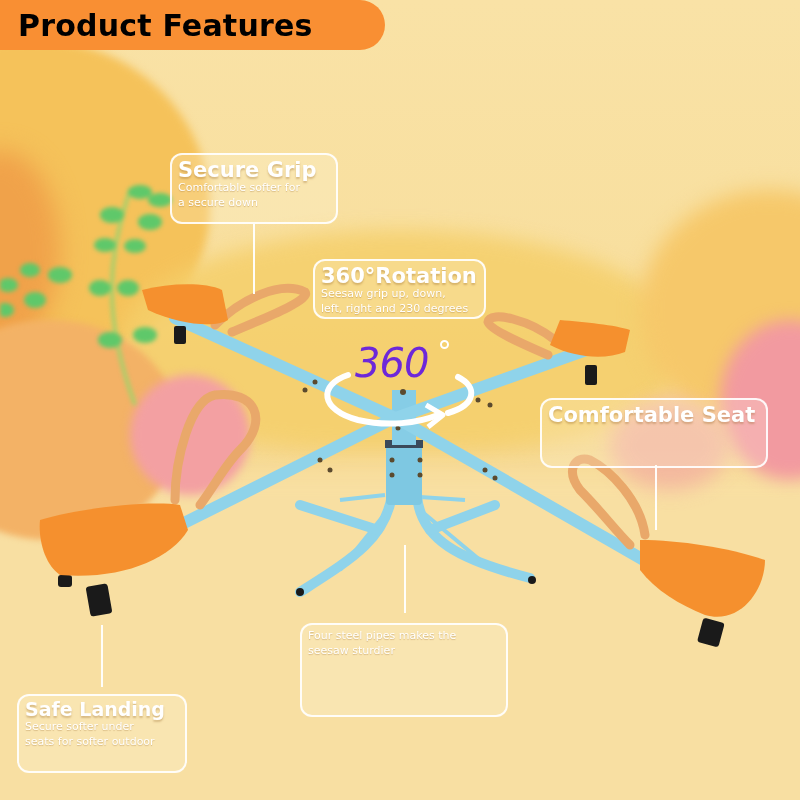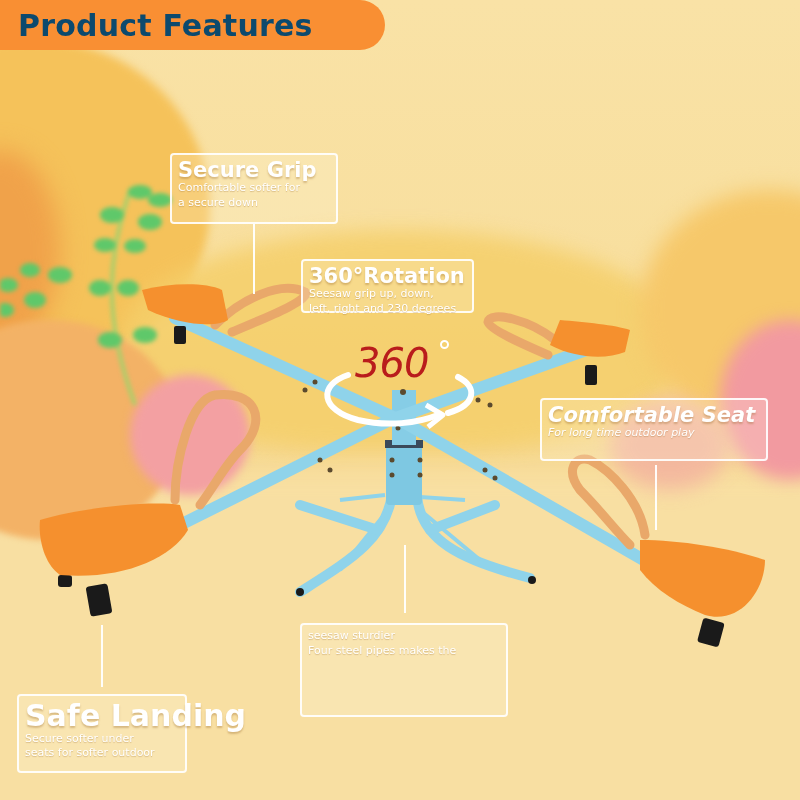--- a/index.html
+++ b/index.html
@@ -16,44 +16,44 @@
   .ball-left { left: -80px; top: 320px; width: 260px; height: 220px; background: #f3b266; filter: blur(3px); }
   .ball-pink-left { left: 130px; top: 375px; width: 120px; height: 120px; background: #f3a0a2; filter: blur(5px); }
   .ball-pink-right { left: 720px; top: 320px; width: 140px; height: 160px; background: #f29aa0; filter: blur(8px); }
   .ball-pink-right2 { left: 610px; top: 400px; width: 120px; height: 90px; background: #f3b0a0; filter: blur(10px); opacity: .8; }
   .floor { left: -100px; top: 470px; width: 1000px; height: 420px; background: #f8dfa2; border-radius: 0; filter: blur(12px); }
 
   .plant { position: absolute; left: 0; top: 170px; width: 200px; height: 240px; filter: blur(2px); }
 
   .banner { position: absolute; left: 0; top: 0; width: 385px; height: 50px;
     background: #f98f33; border-radius: 0 25px 25px 0; display: flex; align-items: center; padding-left: 18px; }
-  .banner-title { color: #0c4a6e; font-family: "DejaVu Sans", sans-serif; font-weight: bold; font-size: 30px; letter-spacing: 0.2px; }
+  .banner-title { color: #000000; font-family: "DejaVu Sans", sans-serif; font-weight: bold; font-size: 30px; letter-spacing: 0.2px; }
 
   .seesaw { position: absolute; left: 0; top: 0; width: 800px; height: 800px; }
 
-  .callout { position: absolute; border: 2px solid rgba(255,255,255,.9); border-radius: 4px;
+  .callout { position: absolute; border: 2px solid rgba(255,255,255,.9); border-radius: 12px;
     background: rgba(255,250,230,.22); padding: 4px 6px 12px 6px; color: #fff; }
   .callout-title { font-family: "DejaVu Sans", sans-serif; font-weight: bold; color: #fff; white-space: nowrap;
     text-shadow: 0 2px 2px rgba(150,100,40,.35); line-height: 1.05; }
   .callout-desc { font-family: "DejaVu Sans", sans-serif; color: #fff; font-size: 11px; line-height: 1.35;
     text-shadow: 0 1px 1px rgba(150,100,40,.35); }
   .leader { position: absolute; width: 2px; background: rgba(255,255,255,.95); }
 
   #c-grip { left: 170px; top: 153px; width: 168px; height: 71px; }
   #c-grip .callout-title { font-size: 21px; }
-  #c-rot { left: 301px; top: 259px; width: 173px; height: 54px; }
+  #c-rot { left: 313px; top: 259px; width: 173px; height: 60px; }
   #c-rot .callout-title { font-size: 21px; }
-  #c-seat { left: 540px; top: 398px; width: 228px; height: 63px; font-style: italic; }
+  #c-seat { left: 540px; top: 398px; width: 228px; height: 70px; }
   #c-seat .callout-title { font-size: 21px; }
   #c-base { left: 300px; top: 623px; width: 208px; height: 94px; }
   #c-base .callout-title { font-size: 21px; }
   #c-land { left: 17px; top: 694px; width: 170px; height: 79px; }
-  #c-land .callout-title { font-size: 30px; }
-
-  .badge-360 { position: absolute; left: 355px; top: 340px; color: #b91c1c; font-family: "DejaVu Sans", sans-serif;
+  #c-land .callout-title { font-size: 19px; }
+
+  .badge-360 { position: absolute; left: 355px; top: 340px; color: #6d28d9; font-family: "DejaVu Sans", sans-serif;
     font-size: 40px; font-style: italic; font-weight: normal; letter-spacing: -1px; }
   .badge-deg { position: absolute; left: 440px; top: 340px; width: 9px; height: 9px; border: 2px solid #fff; border-radius: 50%; }
 </style>
 </head>
 <body>
 
 <div class="scene">
   <div class="blob floor"></div>
   <div class="blob hill-left"></div>
   <div class="blob hill-left-edge"></div>
@@ -179,25 +179,24 @@
 </div>
 
 <div class="callout" id="c-rot">
   <div class="callout-title">360°Rotation</div>
   <div class="callout-desc">Seesaw grip up, down,</div>
   <div class="callout-desc">left, right and 230 degrees</div>
 </div>
 
 <div class="callout" id="c-seat">
   <div class="callout-title">Comfortable Seat</div>
-  <div class="callout-desc">For long time outdoor play</div>
 </div>
 
 <div class="callout" id="c-base">
+  <div class="callout-desc">Four steel pipes makes the</div>
   <div class="callout-desc">seesaw sturdier</div>
-  <div class="callout-desc">Four steel pipes makes the</div>
 </div>
 
 <div class="callout" id="c-land">
   <div class="callout-title">Safe Landing</div>
   <div class="callout-desc">Secure softer under</div>
   <div class="callout-desc">seats for softer outdoor</div>
 </div>
 
 </body></html>

